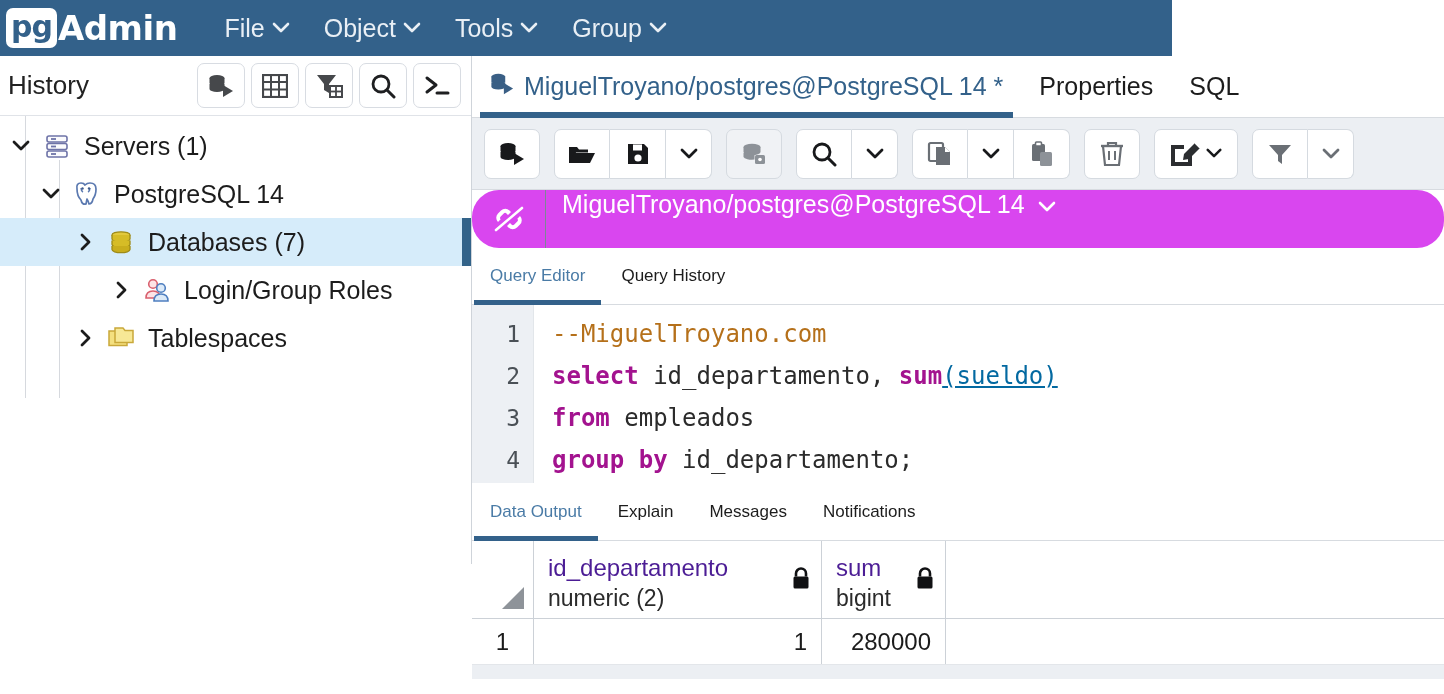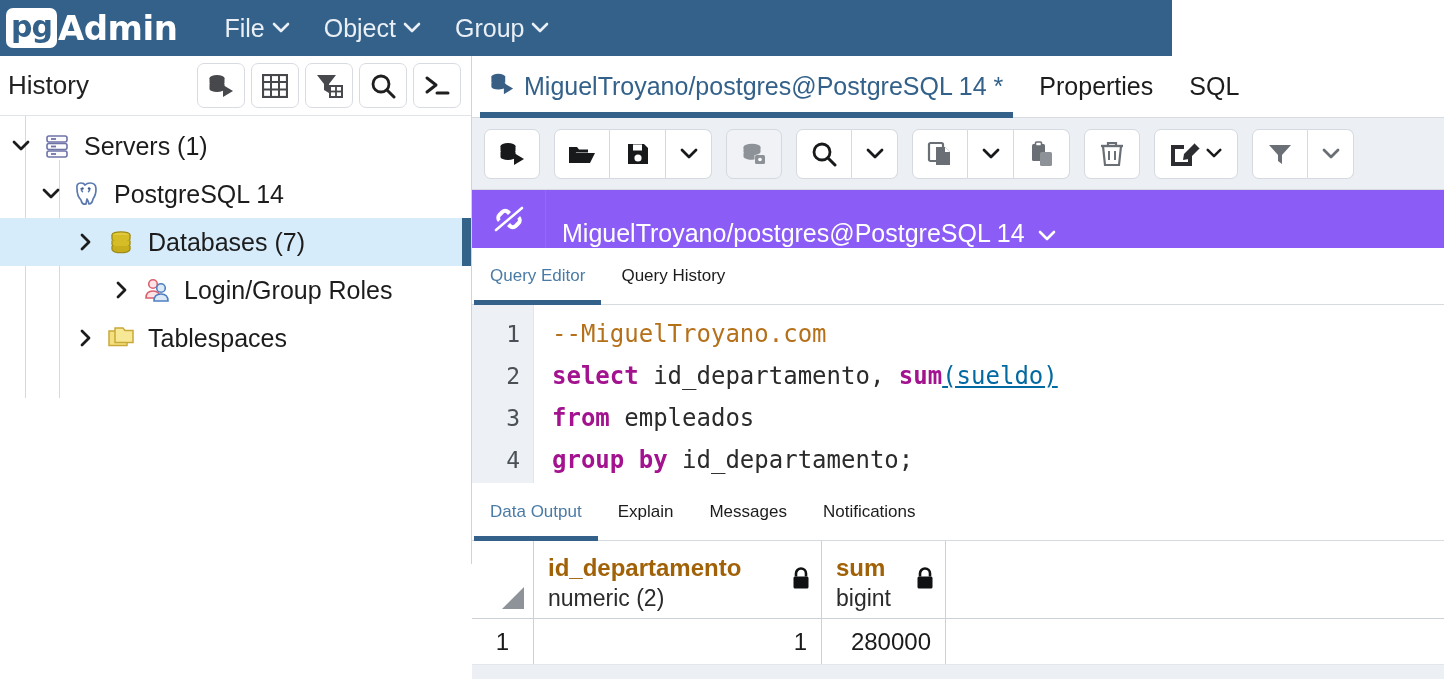--- a/index.html
+++ b/index.html
@@ -113,22 +113,23 @@
     justify-content: center; cursor: pointer;
   }
   .tb-group .tb-btn:first-child { border-radius: 7px 0 0 7px; }
   .tb-group .tb-btn:last-child { border-radius: 0 7px 7px 0; }
   .tb-group .tb-btn:only-child { border-radius: 7px; }
   .tb-group .tb-btn + .tb-btn { border-left: none; }
   .tb-btn.caretbtn { min-width: 46px; }
   .tb-btn.disabled { background: #f0f2f5; }
 
   .connbar {
-    height: 58px; background: #8b5cf6; display: flex; align-items: flex-end;
+    height: 58px; background: #d946ef; display: flex; align-items: flex-start;
     color: #ffffff;
+    border-radius: 27px;
   }
   .conn-icon {
     width: 74px; display: flex; align-items: center; justify-content: center;
     border-right: 1px solid #7b8896; height: 100%;
   }
   .conn-text {
     font-size: 25px; padding-left: 16px; display: flex; align-items: center; gap: 12px;
     white-space: nowrap; cursor: pointer;
   }
 
@@ -177,21 +178,21 @@
   }
   .gh-corner::after {
     content: ""; position: absolute; right: 9px; bottom: 9px;
     border-style: solid; border-width: 0 0 22px 22px;
     border-color: transparent transparent #8e9399 transparent;
   }
   .gh-cell {
     border-right: 1px solid #ccd1d7; padding: 6px 10px 0 14px;
     position: relative; display: flex; flex-direction: column; justify-content: center;
   }
-  .gh-name { font-weight: bold; color: #a16207; font-size: 24px; line-height: 30px; }
+  .gh-name { font-weight: normal; color: #4c1d95; font-size: 24px; line-height: 30px; }
   .gh-type { color: #2b2b2b; font-size: 23px; line-height: 30px; }
   .gh-lock { position: absolute; right: 10px; top: 50%; transform: translateY(-45%); }
   .grid-row { display: flex; height: 46px; border-bottom: 1px solid #e3e6ea; }
   .gr-num {
     width: 62px; border-right: 1px solid #ccd1d7; display: flex;
     align-items: center; justify-content: center; color: #1b1b1b;
   }
   .gr-cell {
     border-right: 1px solid #ccd1d7; display: flex; align-items: center;
     justify-content: flex-end; padding-right: 14px; color: #1b1b1b;
@@ -212,20 +213,28 @@
     <div class="menu-item">
       <span>File</span>
       <span class="caret">
         <svg width="18" height="12" viewBox="0 0 18 12">
             <path d="M2 2 L9 9 L16 2" stroke="#e9eff5" stroke-width="2.6" fill="none" stroke-linecap="round" stroke-linejoin="round"></path>
           </svg>
       </span>
     </div>
     <div class="menu-item">
       <span>Object</span>
+      <span class="caret">
+        <svg width="18" height="12" viewBox="0 0 18 12">
+            <path d="M2 2 L9 9 L16 2" stroke="#e9eff5" stroke-width="2.6" fill="none" stroke-linecap="round" stroke-linejoin="round"></path>
+          </svg>
+      </span>
+    </div>
+    <div class="menu-item">
+      <span>Tools</span>
       <span class="caret">
         <svg width="18" height="12" viewBox="0 0 18 12">
             <path d="M2 2 L9 9 L16 2" stroke="#e9eff5" stroke-width="2.6" fill="none" stroke-linecap="round" stroke-linejoin="round"></path>
           </svg>
       </span>
     </div>
     <div class="menu-item">
       <span>Group</span>
       <span class="caret">
         <svg width="18" height="12" viewBox="0 0 18 12">

